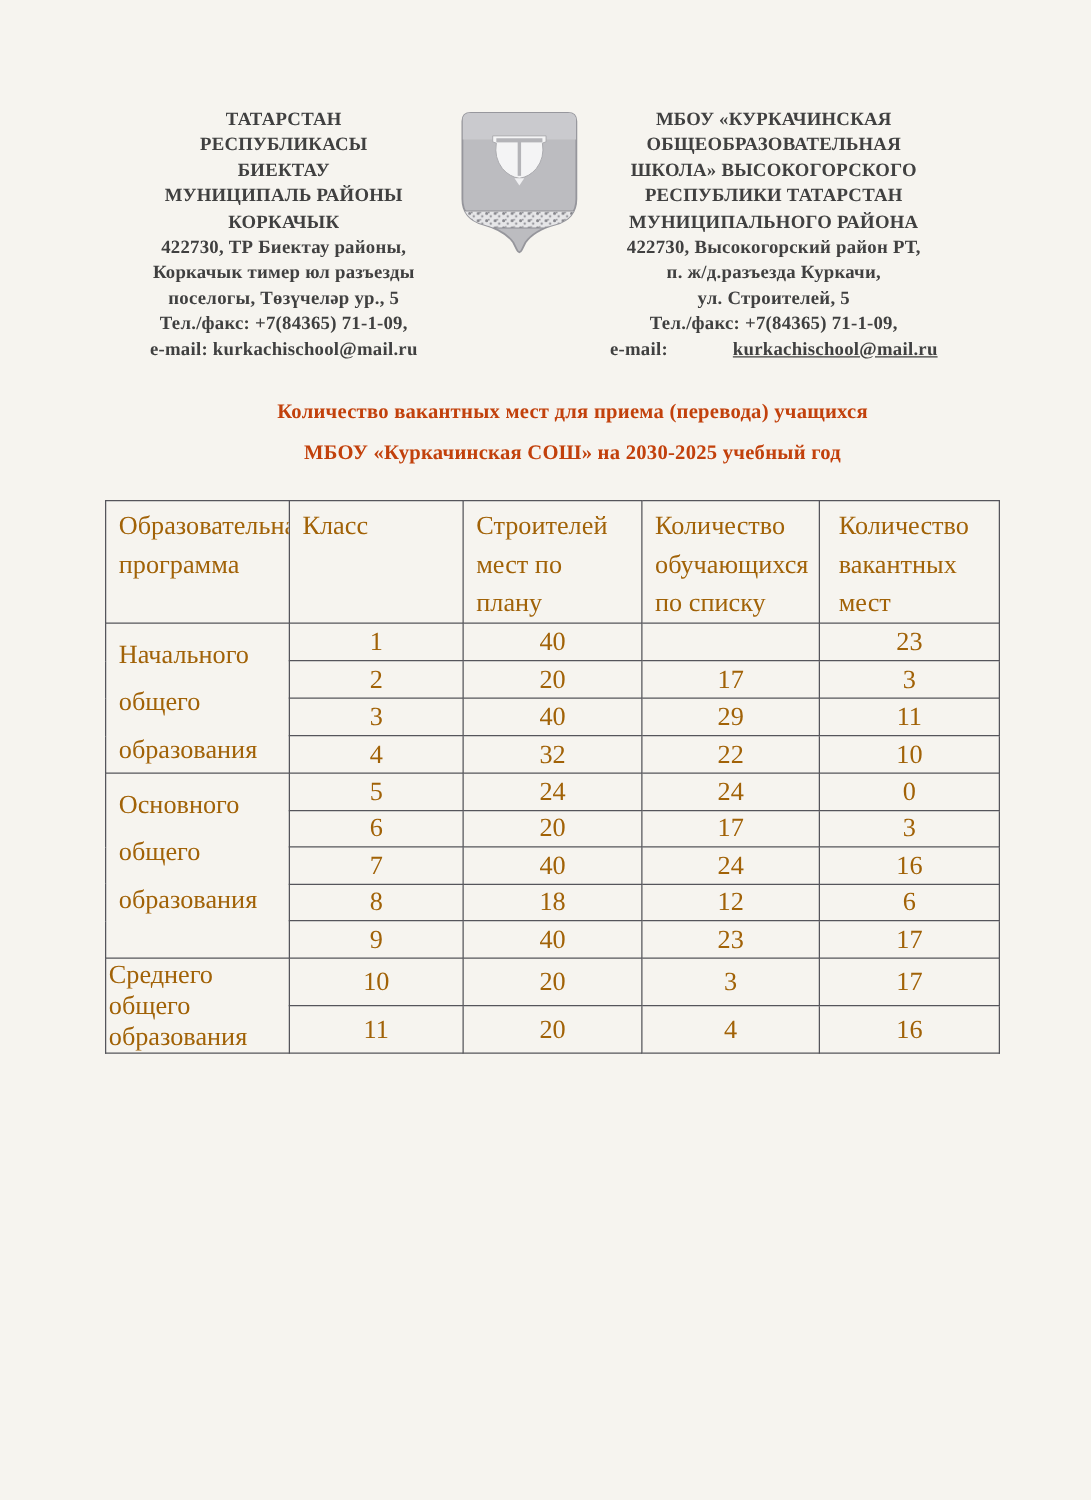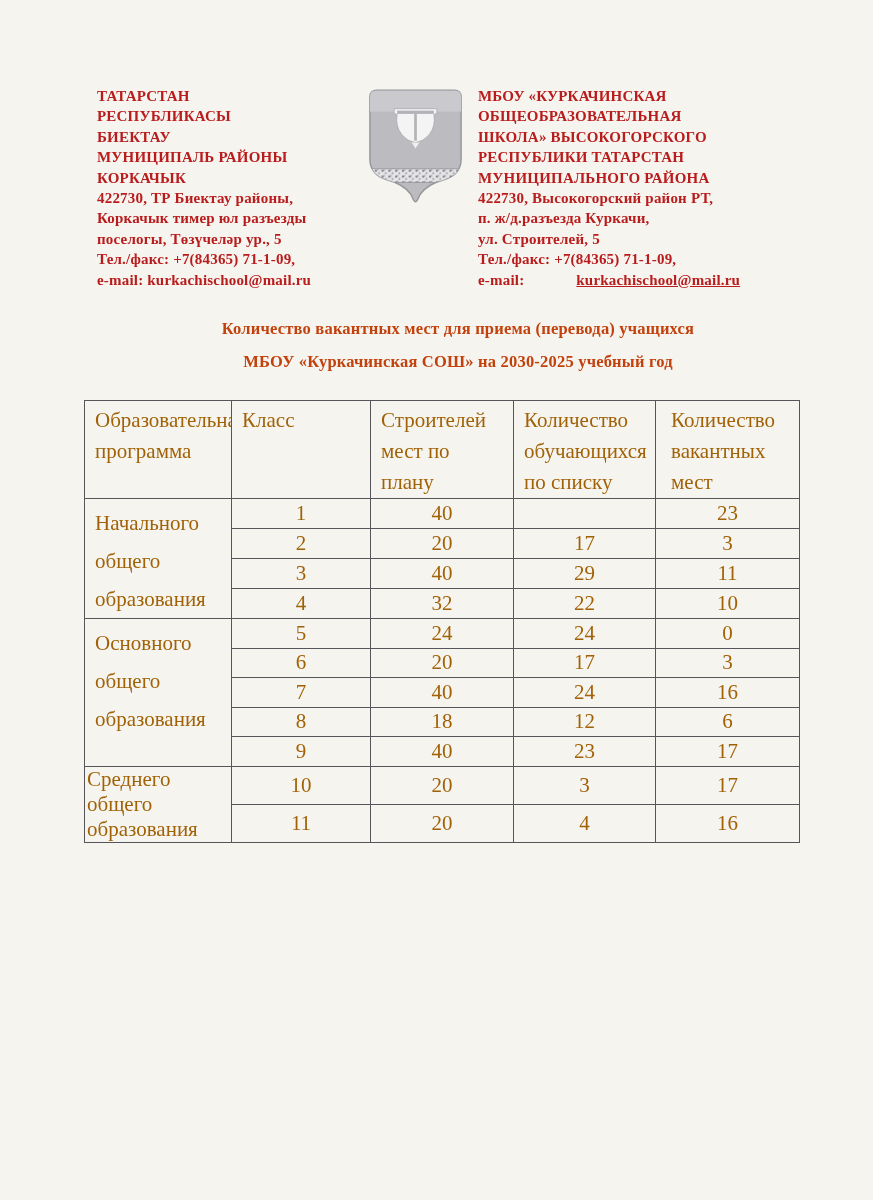--- a/index.html
+++ b/index.html
@@ -8,23 +8,23 @@
     background: #f6f4ef;
     font-family: "Liberation Serif", serif;
     color: #24242a;
     overflow: hidden;
   }
   .page { position: relative; width: 873px; height: 1200px; }
 
   
   .lh-block {
     position: absolute; top: 86px;
-    font-weight: bold; text-align: left;
+    font-weight: bold; text-align: center;
     font-size: 15px; line-height: 20.4px;
-    color: #b91c1c;
+    color: #404040;
     letter-spacing: 0.2px;
   }
   .lh-left  { left: 97px;  width: 260px; }
   .lh-right { left: 478px; width: 282px; }
   .lh-line { white-space: nowrap; }
   .email-underline { text-decoration: underline; margin-left: 48px; }
 
   .emblem {
     position: absolute; left: 367px; top: 87px;
     width: 97px; height: 119px;

